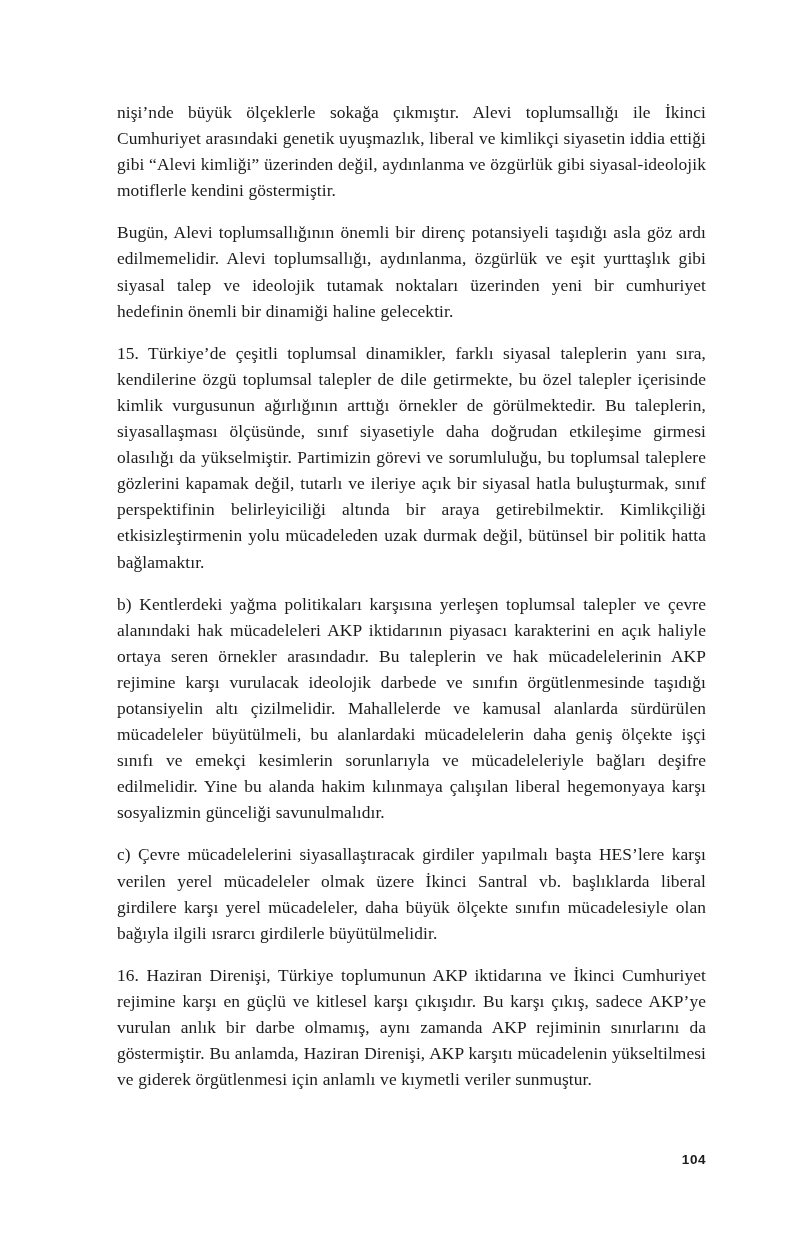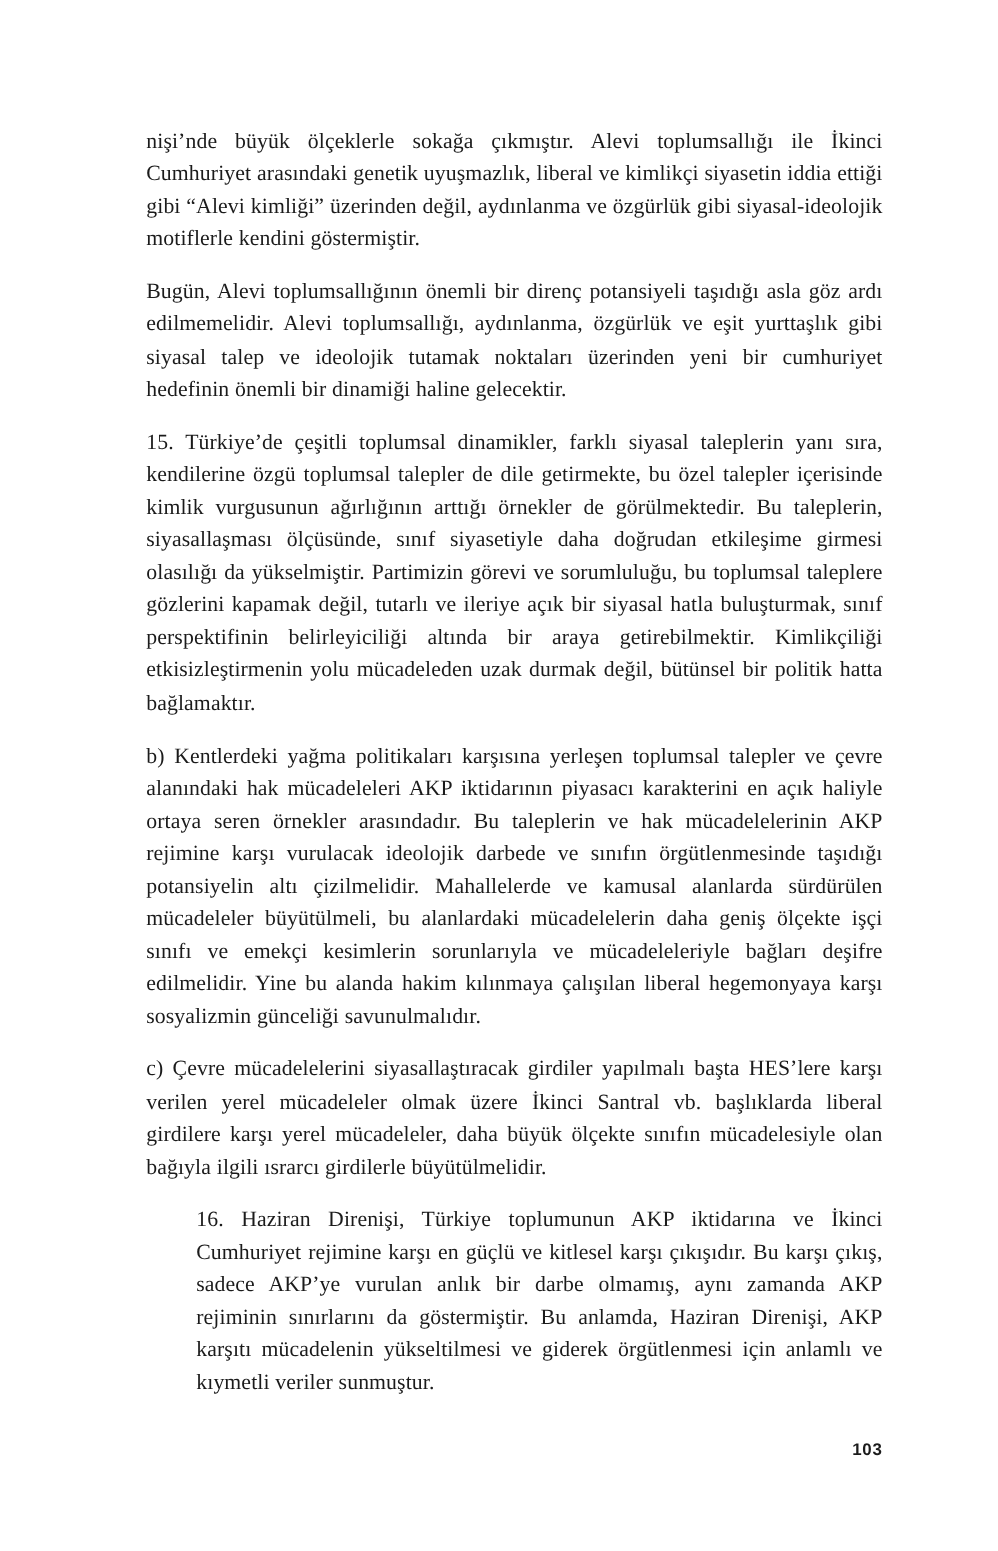--- a/index.html
+++ b/index.html
@@ -36,21 +36,20 @@
     text-align: justify;
     text-justify: inter-word;
     hyphens: manual;
     -webkit-hyphens: manual;
     word-spacing: 0.01em;
     letter-spacing: 0.005em;
     color: #1b1b1b;
   }
   .para:last-of-type {
     margin-bottom: 0;
-    margin-left: 40px;
   }
   .marker {
     font-weight: normal;
   }
   .page-number {
     position: absolute;
     left: 117px;
     top: 1152px;
     width: 589px;
     text-align: right;
@@ -88,15 +87,15 @@
     <p class="para">
       <span class="marker">c</span><span>) Çevre mücadelelerini siyasallaştıracak girdiler yapılmalı başta HES’lere karşı verilen yerel mücadeleler olmak üzere İkinci Santral vb. başlıklarda liberal girdilere karşı yerel mücadeleler, daha büyük ölçekte sınıfın mücadelesiyle olan bağıyla ilgili ısrarcı girdilerle büyütülmelidir.</span>
     </p>
 
     <p class="para">
       <span class="marker">16.</span><span> Haziran Direnişi, Türkiye toplumunun AKP iktidarına ve İkinci Cumhuriyet rejimine karşı en güçlü ve kitlesel karşı çıkışıdır. Bu karşı çıkış, sadece AKP’ye vurulan anlık bir darbe olmamış, aynı zamanda AKP rejiminin sınırlarını da göstermiştir. Bu anlamda, Haziran Direnişi, AKP karşıtı mücadelenin yükseltilmesi ve giderek örgütlenmesi için anlamlı ve kıymetli veriler sunmuştur.</span>
     </p>
 
   </div>
 
-  <div class="page-number">103</div>
+  <div class="page-number">104</div>
 
 </div>
 
 </body></html>

